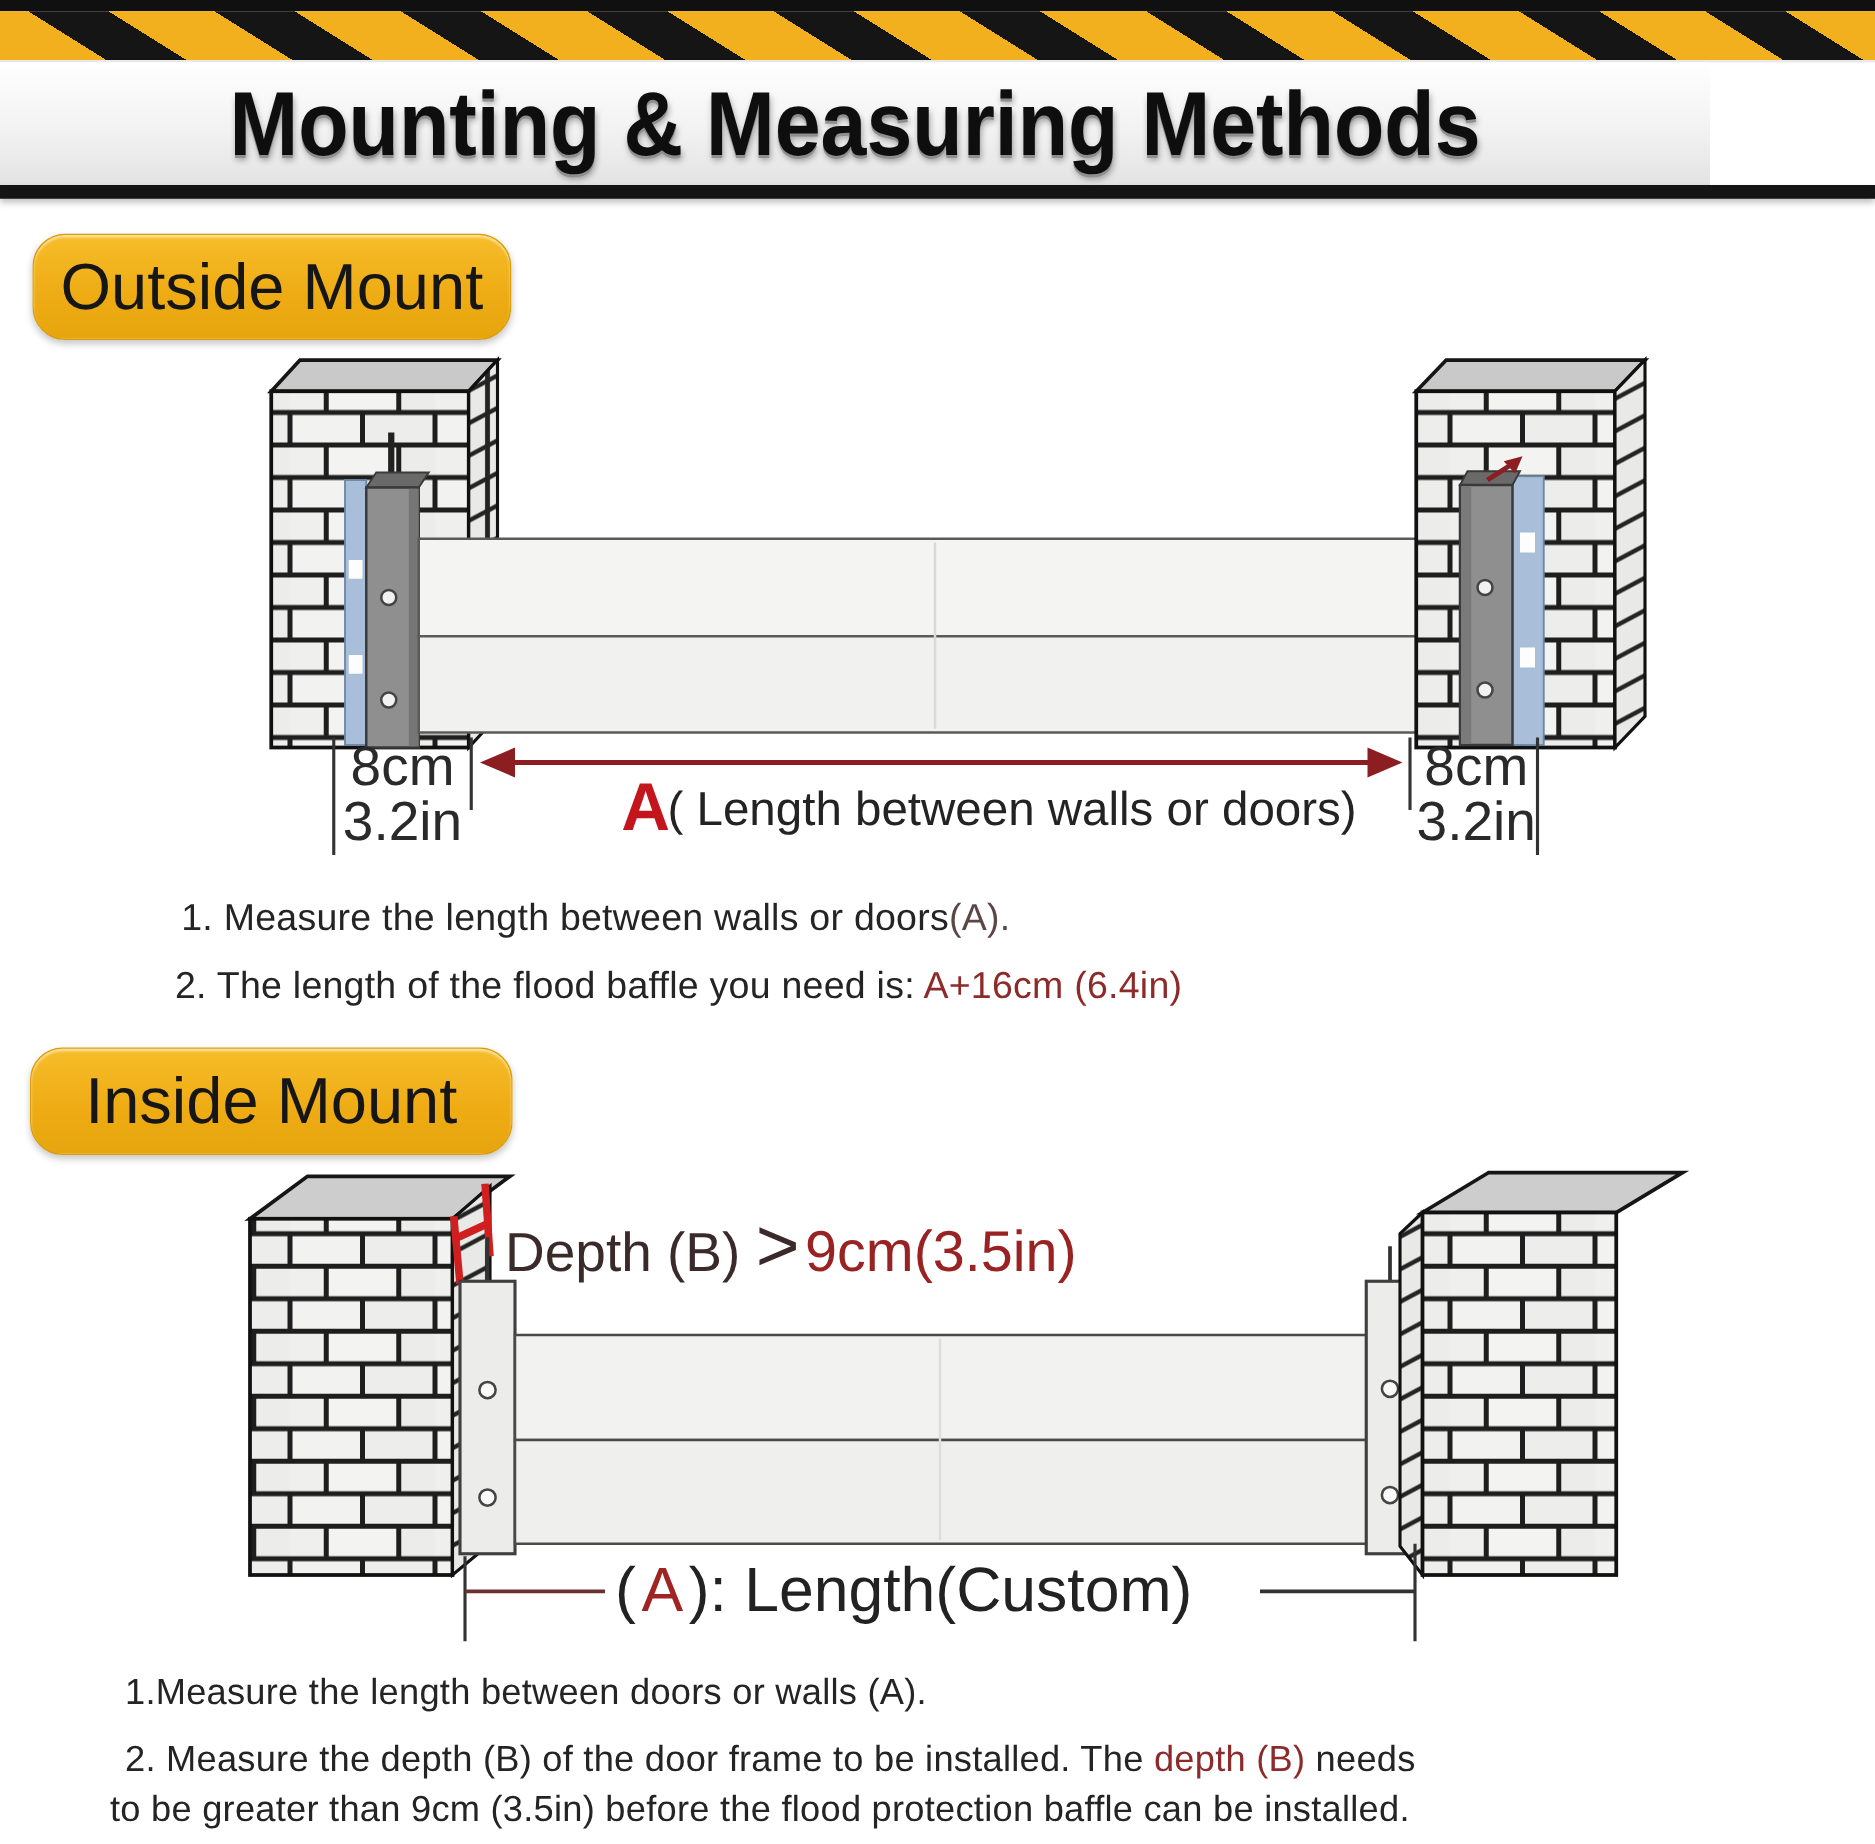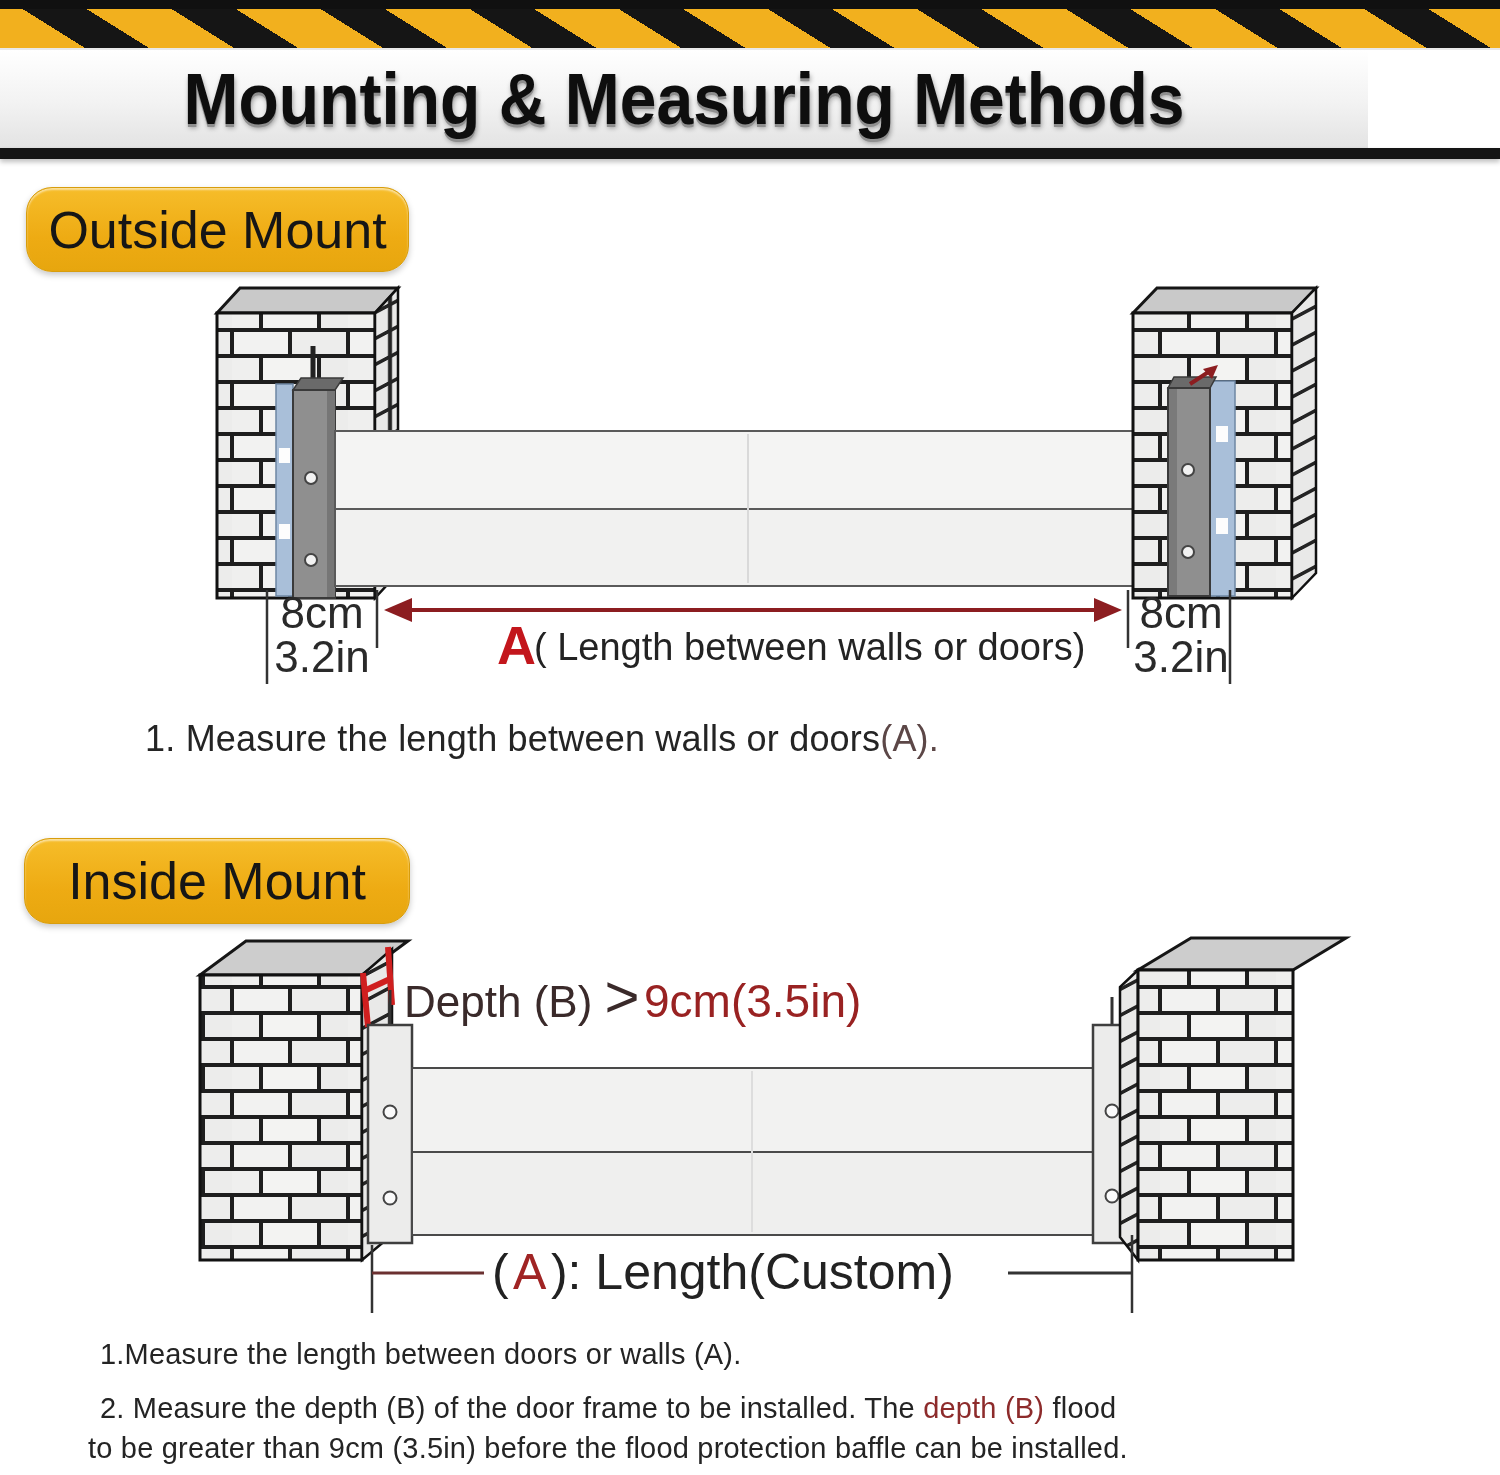--- a/index.html
+++ b/index.html
@@ -31,21 +31,21 @@
   #pill-inside{left:24px;top:838px;width:384px;height:84px;}
 
   svg.diag{position:absolute;left:0;width:1500px;}
   svg text{font-family:"Liberation Sans",sans-serif;}
   .t44{font-size:44px;fill:#2a2a2a;}
   .t38{font-size:38px;fill:#232323;}
   .bigA{font-size:54px;font-weight:bold;fill:#c3161c;}
   .dline{stroke:#333333;stroke-width:2.5;}
 
   
-  .step{position:absolute;font-size:36px;color:#242424;white-space:nowrap;letter-spacing:0.2px;}
+  .step{position:absolute;font-size:30px;color:#242424;white-space:nowrap;letter-spacing:0.2px;}
   .step-sm{font-size:29px;}
   .hl{color:#8d2b2b;}
   .hl-soft{color:#5c4747;}
 </style>
 </head>
 <body>
 
 <div class="page">
 
   <div class="abs banner-topbar"></div>
@@ -135,20 +135,23 @@
     <text class="t44" x="322" y="394" text-anchor="middle">3.2in</text>
     <text class="t44" x="1181" y="350" text-anchor="middle">8cm</text>
     <text class="t44" x="1181" y="394" text-anchor="middle">3.2in</text>
     <text class="bigA" x="497" y="386">A</text>
     <text class="t38" x="534" y="382">( Length between walls or doors)</text>
   </svg>
 
   <div class="step" style="left:145px;top:718px">
     <span>1. Measure the length between walls or doors</span><span class="hl-soft">(A).</span>
   </div>
+  <div class="step" style="left:140px;top:772px">
+    <span>2. The length of the flood baffle you need is: </span><span class="hl">A+16cm (6.4in)</span>
+  </div>
 
   <div class="abs pill" id="pill-inside">Inside Mount</div>
 
   <svg class="diag" style="top:935px;height:400px" viewBox="0 0 1500 400">
 
     <g>
       <polygon points="200,40 362,40 408,6 246,6" fill="#cdcdcd" stroke="#161616" stroke-width="3"></polygon>
       <rect x="200" y="40" width="162" height="285" fill="url(#bricks)" stroke="#111" stroke-width="3"></rect>
       <polygon points="362,40 392,14 392,300 362,325" fill="url(#bricksSide)" stroke="#111" stroke-width="2.5"></polygon>
     </g>
@@ -200,19 +203,19 @@
       <tspan font-size="50" fill="#222">(</tspan>
       <tspan font-size="50" fill="#a02424">A</tspan>
       <tspan font-size="50" fill="#222">): Length(Custom)</tspan>
     </text>
   </svg>
 
   <div class="step step-sm" style="left:100px;top:1338px">
     <span>1.Measure the length between doors or walls (A).</span>
   </div>
   <div class="step step-sm" style="left:100px;top:1392px">
-    <span>2. Measure the depth (B) of the door frame to be installed. The </span><span class="hl">depth (B)</span><span> flood</span>
+    <span>2. Measure the depth (B) of the door frame to be installed. The </span><span class="hl">depth (B)</span><span> needs</span>
   </div>
   <div class="step step-sm" style="left:88px;top:1432px">
     <span>to be greater than 9cm (3.5in) before the flood protection baffle can be installed.</span>
   </div>
 
 </div>
 
 </body></html>

